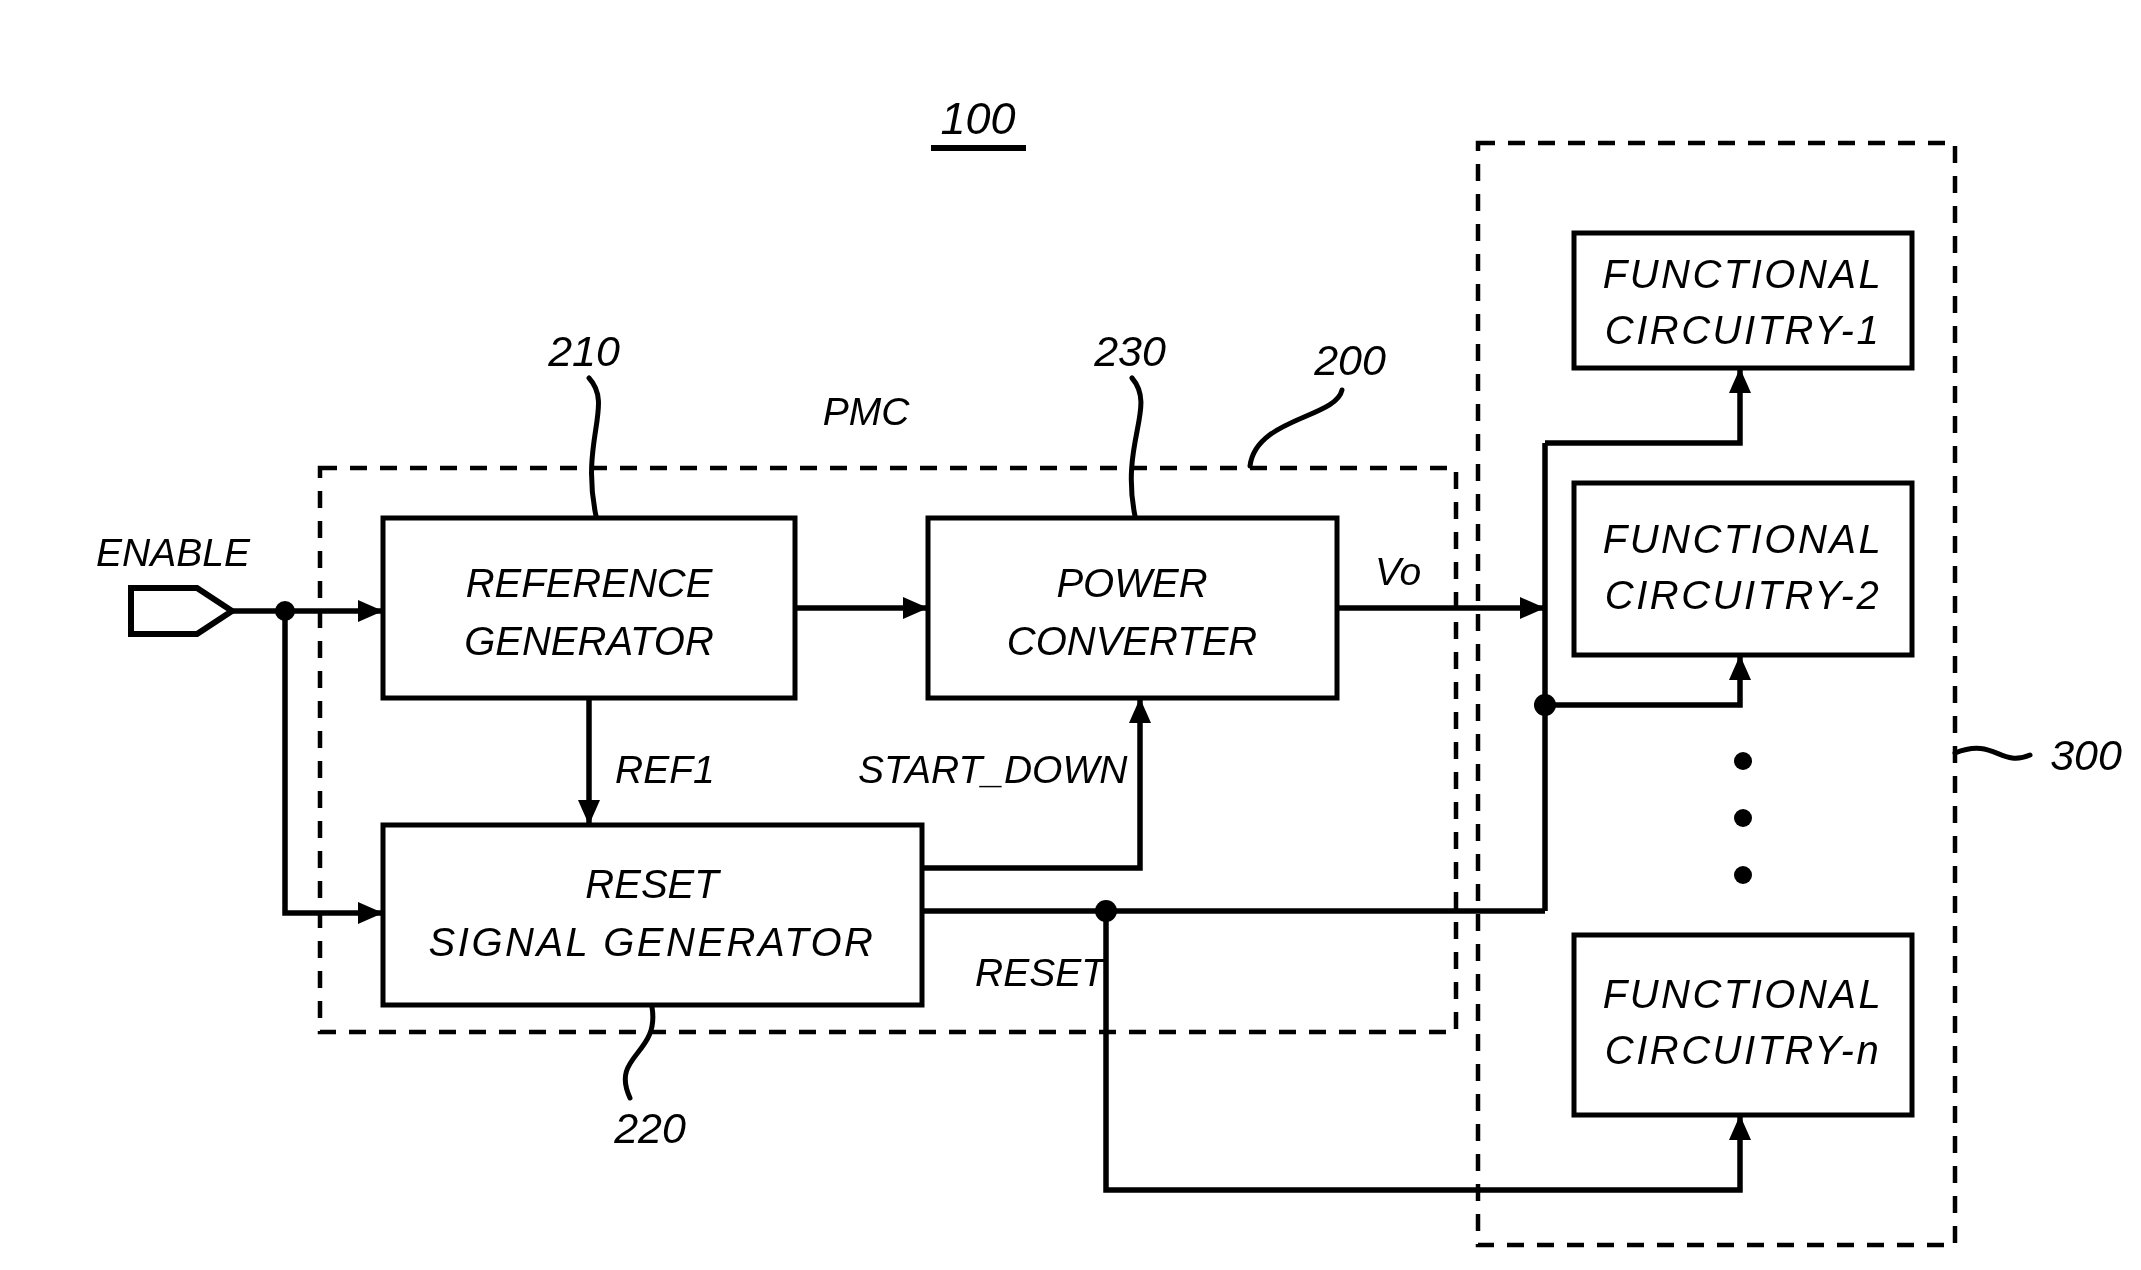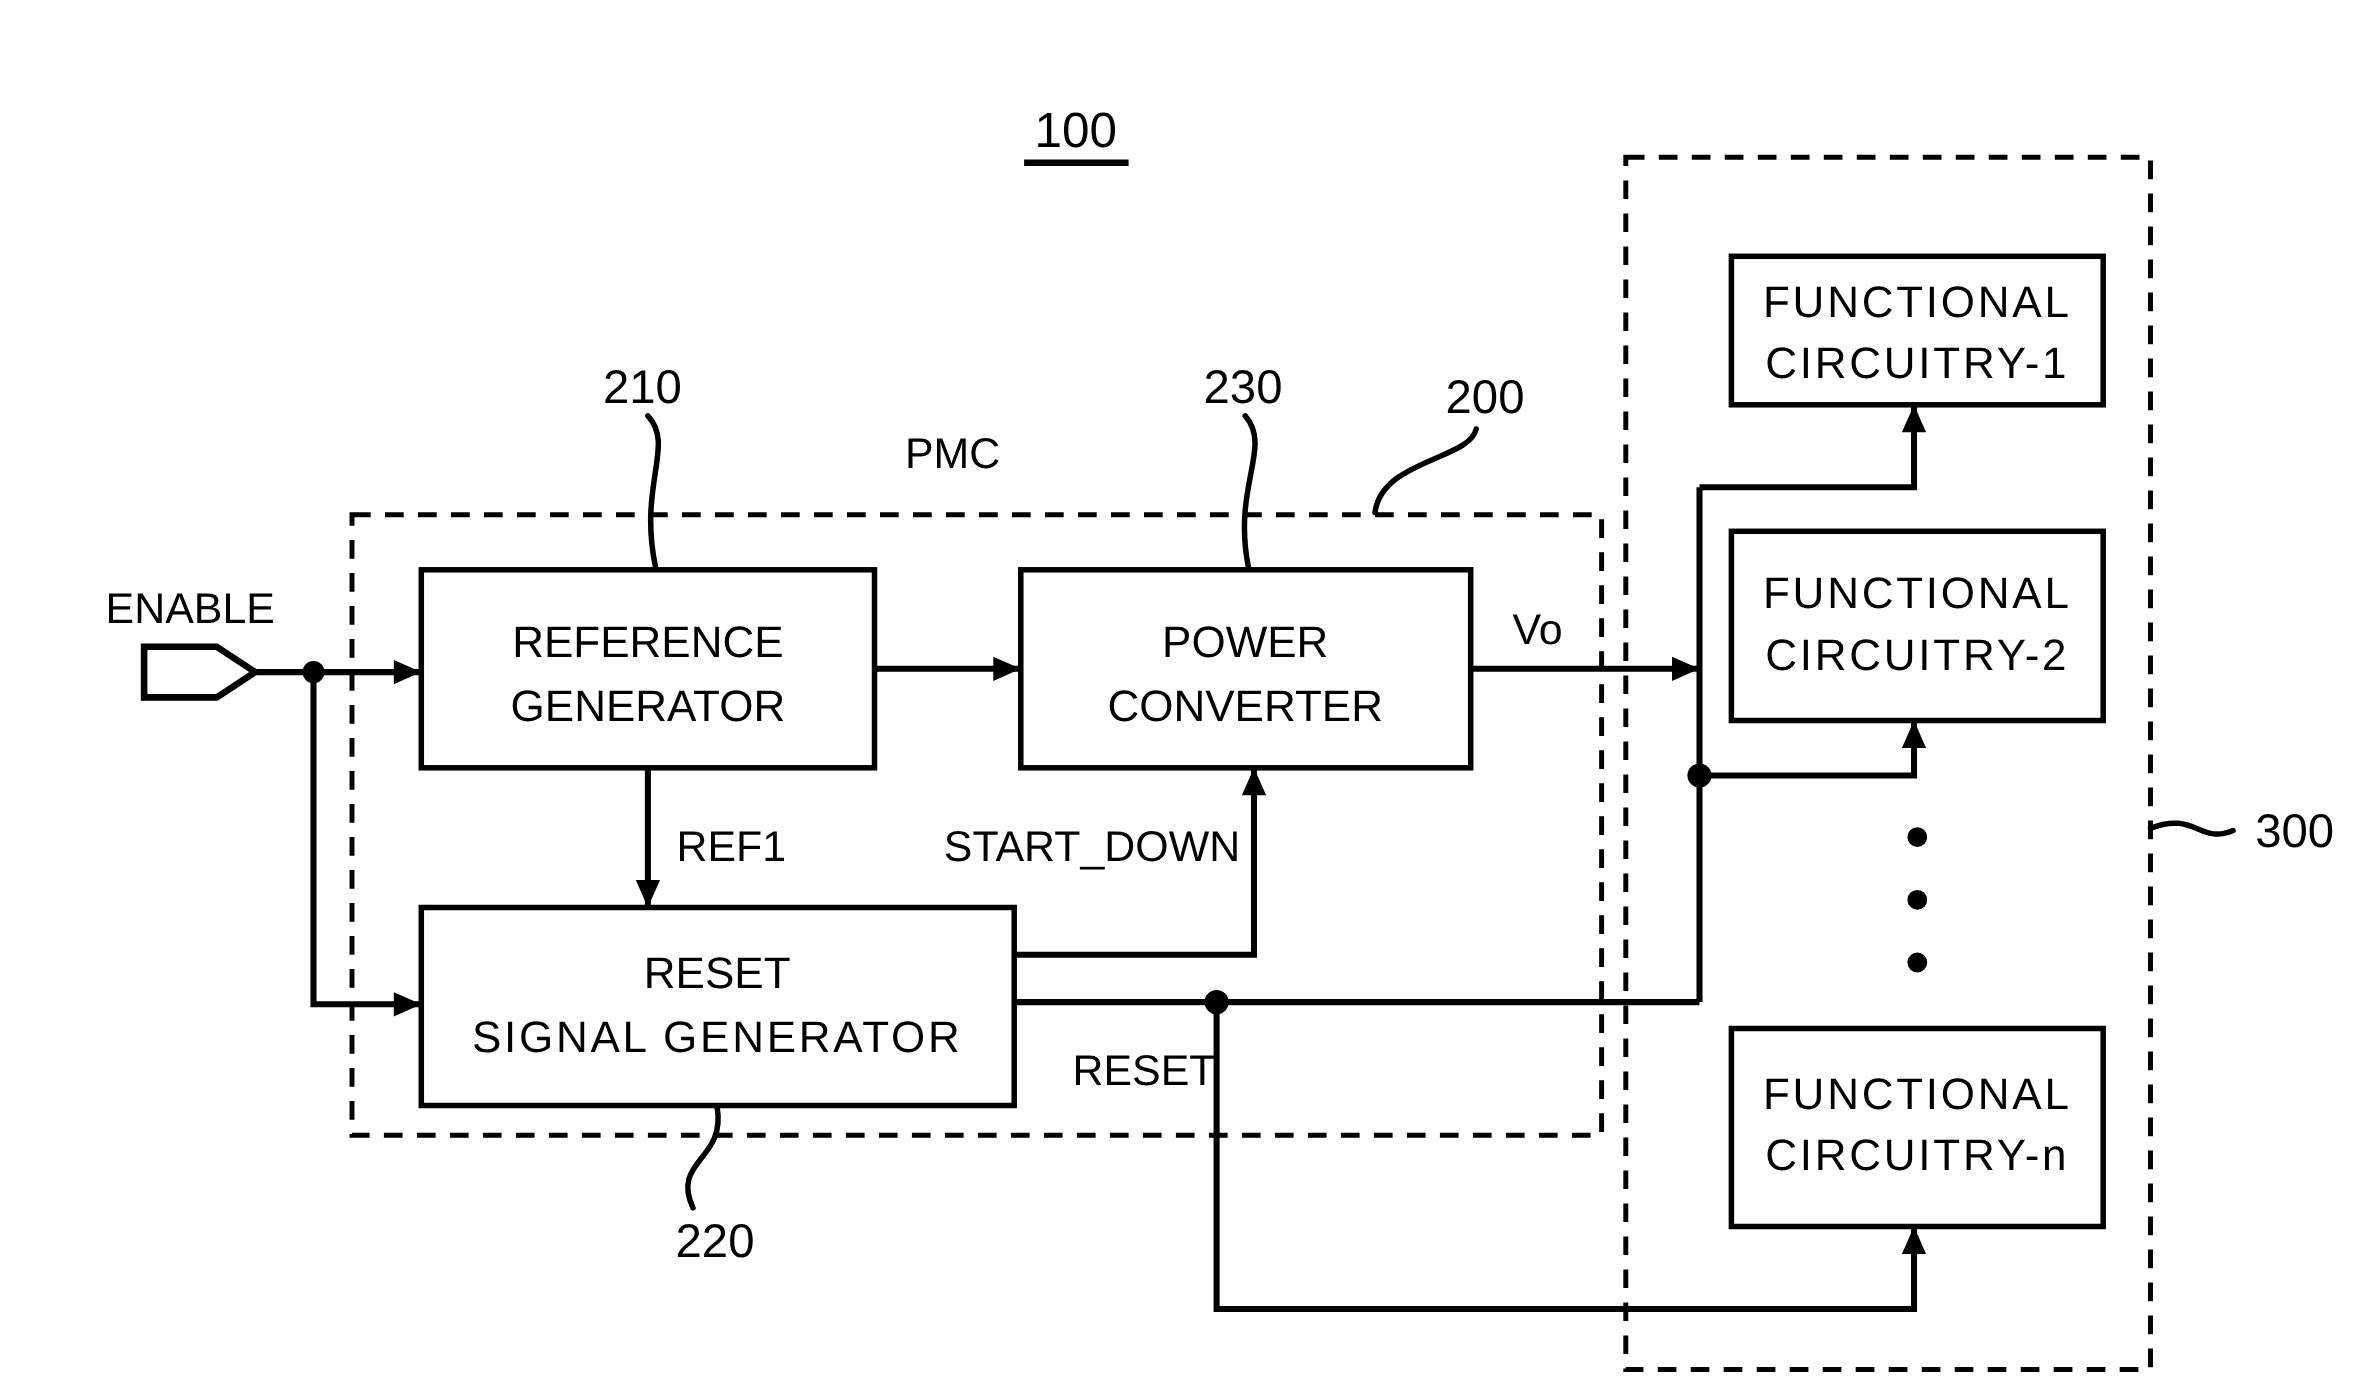--- a/index.html
+++ b/index.html
@@ -11,20 +11,21 @@
     width: 2141px;
     height: 1270px;
     font-family: "Liberation Sans", sans-serif;
     overflow: hidden;
   }
   #diagram-root {
     position: relative;
     width: 2141px;
     height: 1270px;
     background: #ffffff;
+    font-style: italic;
   }
   svg#figure {
     display: block;
     width: 2141px;
     height: 1270px;
   }
   .blk {
     fill: none;
     stroke: #000000;
     stroke-width: 5;

